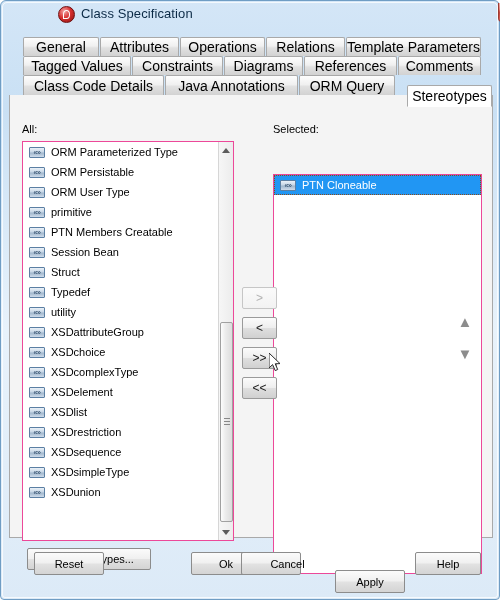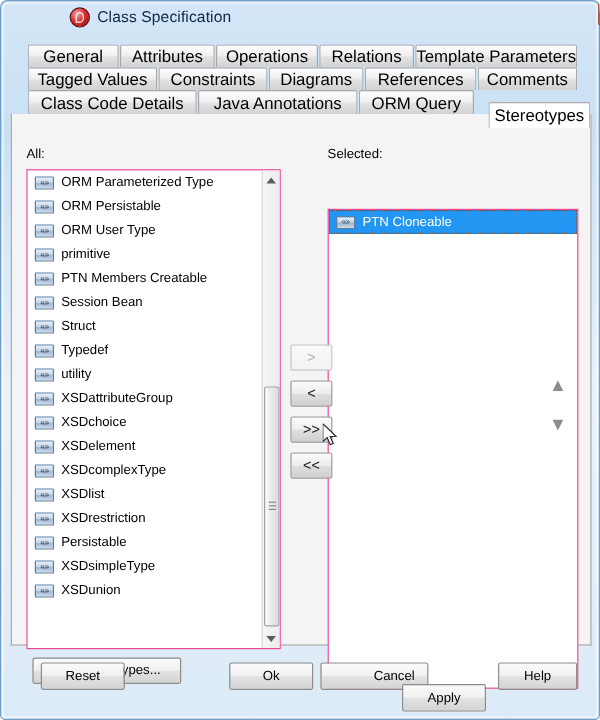--- a/index.html
+++ b/index.html
@@ -310,21 +310,21 @@
 
   
   .bottombar {
     position: absolute;
     left: 0; top: 512px;
     width: 484px; height: 40px;
   }
   .bottombar .btn { position: absolute; top: 7px; height: 23px; }
   #btn-reset  { left: 14px;  width: 70px; margin-left: 11px; }
   #btn-ok     { left: 166px; width: 70px; margin-left: 16px; }
-  #btn-cancel { left: 258px; width: 90px; padding-left: 33px; }
+  #btn-cancel { left: 232px; width: 60px; padding-left: 33px; }
   #btn-apply  { left: 326px; width: 70px; margin-top: 18px; }
   #btn-help   { left: 406px; width: 66px; }
 
   
   .cursor {
     position: absolute;
     left: 259px; top: 258px;
     width: 14px; height: 20px;
     pointer-events: none;
     z-index: 50;
@@ -407,37 +407,37 @@
             <div class="list-item">
               <span class="stereo-icon">«»</span>
               <span>XSDattributeGroup</span>
             </div>
             <div class="list-item">
               <span class="stereo-icon">«»</span>
               <span>XSDchoice</span>
             </div>
             <div class="list-item">
               <span class="stereo-icon">«»</span>
+              <span>XSDcomplexType</span>
+            </div>
+            <div class="list-item">
+              <span class="stereo-icon">«»</span>
               <span>XSDelement</span>
             </div>
             <div class="list-item">
               <span class="stereo-icon">«»</span>
-              <span>XSDcomplexType</span>
-            </div>
-            <div class="list-item">
-              <span class="stereo-icon">«»</span>
               <span>XSDlist</span>
             </div>
             <div class="list-item">
               <span class="stereo-icon">«»</span>
               <span>XSDrestriction</span>
             </div>
             <div class="list-item">
               <span class="stereo-icon">«»</span>
-              <span>Persistable</span>
+              <span>XSDsequence</span>
             </div>
             <div class="list-item">
               <span class="stereo-icon">«»</span>
               <span>XSDsimpleType</span>
             </div>
             <div class="list-item">
               <span class="stereo-icon">«»</span>
               <span>XSDunion</span>
             </div>
           </div>

